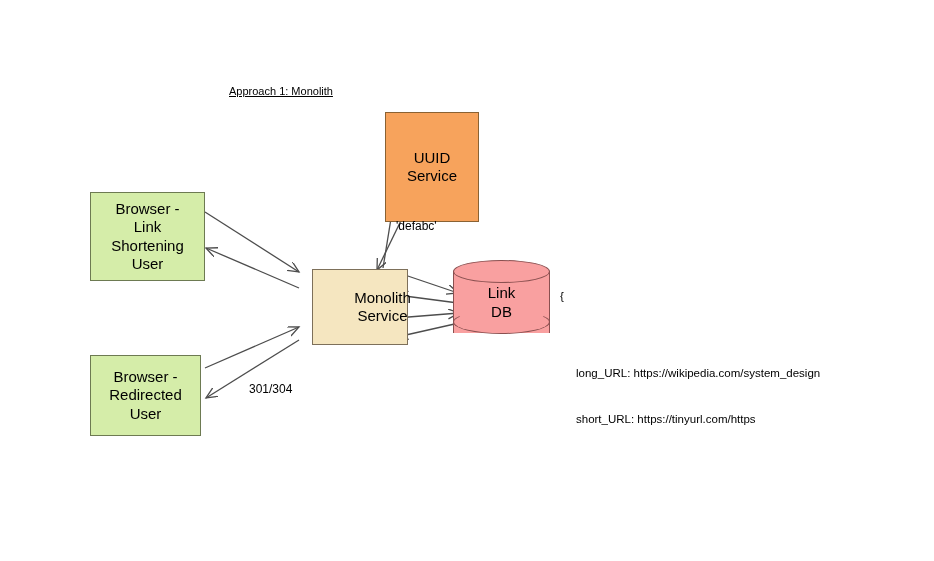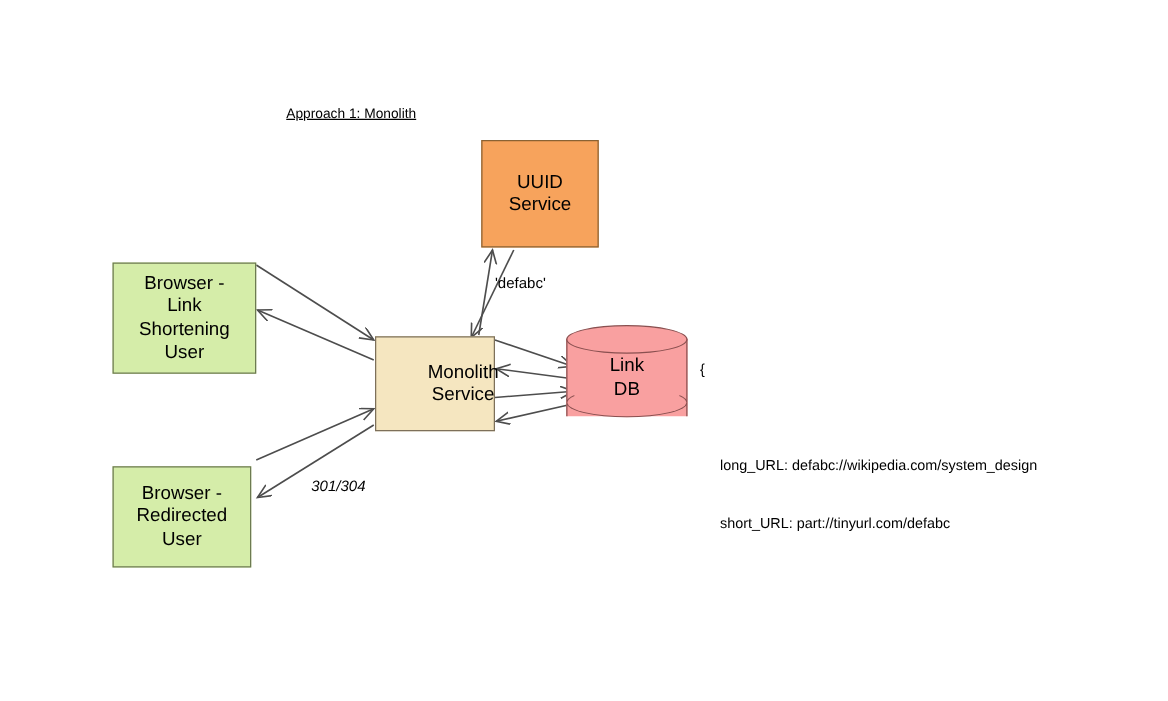--- a/index.html
+++ b/index.html
@@ -34,21 +34,21 @@
     display: flex;
     align-items: center;
     justify-content: center;
     text-align: center;
     line-height: 1.22;
     font-size: 15px;
     color: #000;
     white-space: pre-line;
     z-index: 3;
   }
-  .node-green  { background: #d5eda9; border-color: #6d7a52; margin-top: 18px; }
+  .node-green  { background: #d5eda9; border-color: #6d7a52; }
   .node-orange { background: #f7a35c; border-color: #8a6233; }
   .node-beige  { background: #f5e6c0; border-color: #7d705a; }
 
   #diagram-title {
     position: absolute;
     font-size: 11px;
     color: #000;
     white-space: nowrap;
     z-index: 4;
     text-decoration: underline;
@@ -166,40 +166,40 @@
 
   <div class="node node-green" style="left:90px; top:192px; width:115px; height:89px;">Browser -
 Link
 Shortening
 User</div>
 
   <div class="node node-green" style="left:90px; top:355px; width:111px; height:81px;">Browser -
 Redirected
 User</div>
 
-  <div class="node node-orange" style="left:385px; top:112px; width:94px; height:86px;">UUID
+  <div class="node node-orange" style="left:385px; top:112px; width:94px; height:110px;">UUID
 Service</div>
 
-  <div class="node node-beige" style="left:300px; top:269px; width:96px; height:76px;padding-left:45px;">Monolith
+  <div class="node node-beige" style="left:312px; top:269px; width:96px; height:76px;padding-left:45px;">Monolith
 Service</div>
 
   <div id="db-node" style="left:453px; top:260px; width:97px; height:85px;">
     <div class="cyl-body"></div>
     <div class="cyl-bottom"></div>
     <div class="cyl-top"></div>
     <div class="cyl-label">Link
 DB</div>
   </div>
 
   <div class="edge-label" style="left:396px; top:219px;">'defabc'</div>
 
-  <div class="edge-label" style="left:249px; top:382px;font-style:italic;">301/304</div>
+  <div class="edge-label" style="left:249px; top:382px;">301/304</div>
 
   <div id="schema-block" style="left:560px; top:258px;">
     <span class="brace">{</span>
     <span class="rows">
-      <span class="row">long_URL: defabc://wikipedia.com/system_design</span>
-      <span class="row">short_URL: part://tinyurl.com/defabc</span>
+      <span class="row">long_URL: https://wikipedia.com/system_design</span>
+      <span class="row">short_URL: https://tinyurl.com/https</span>
     </span>
     
   </div>
 
 </div>
 
 </body></html>

